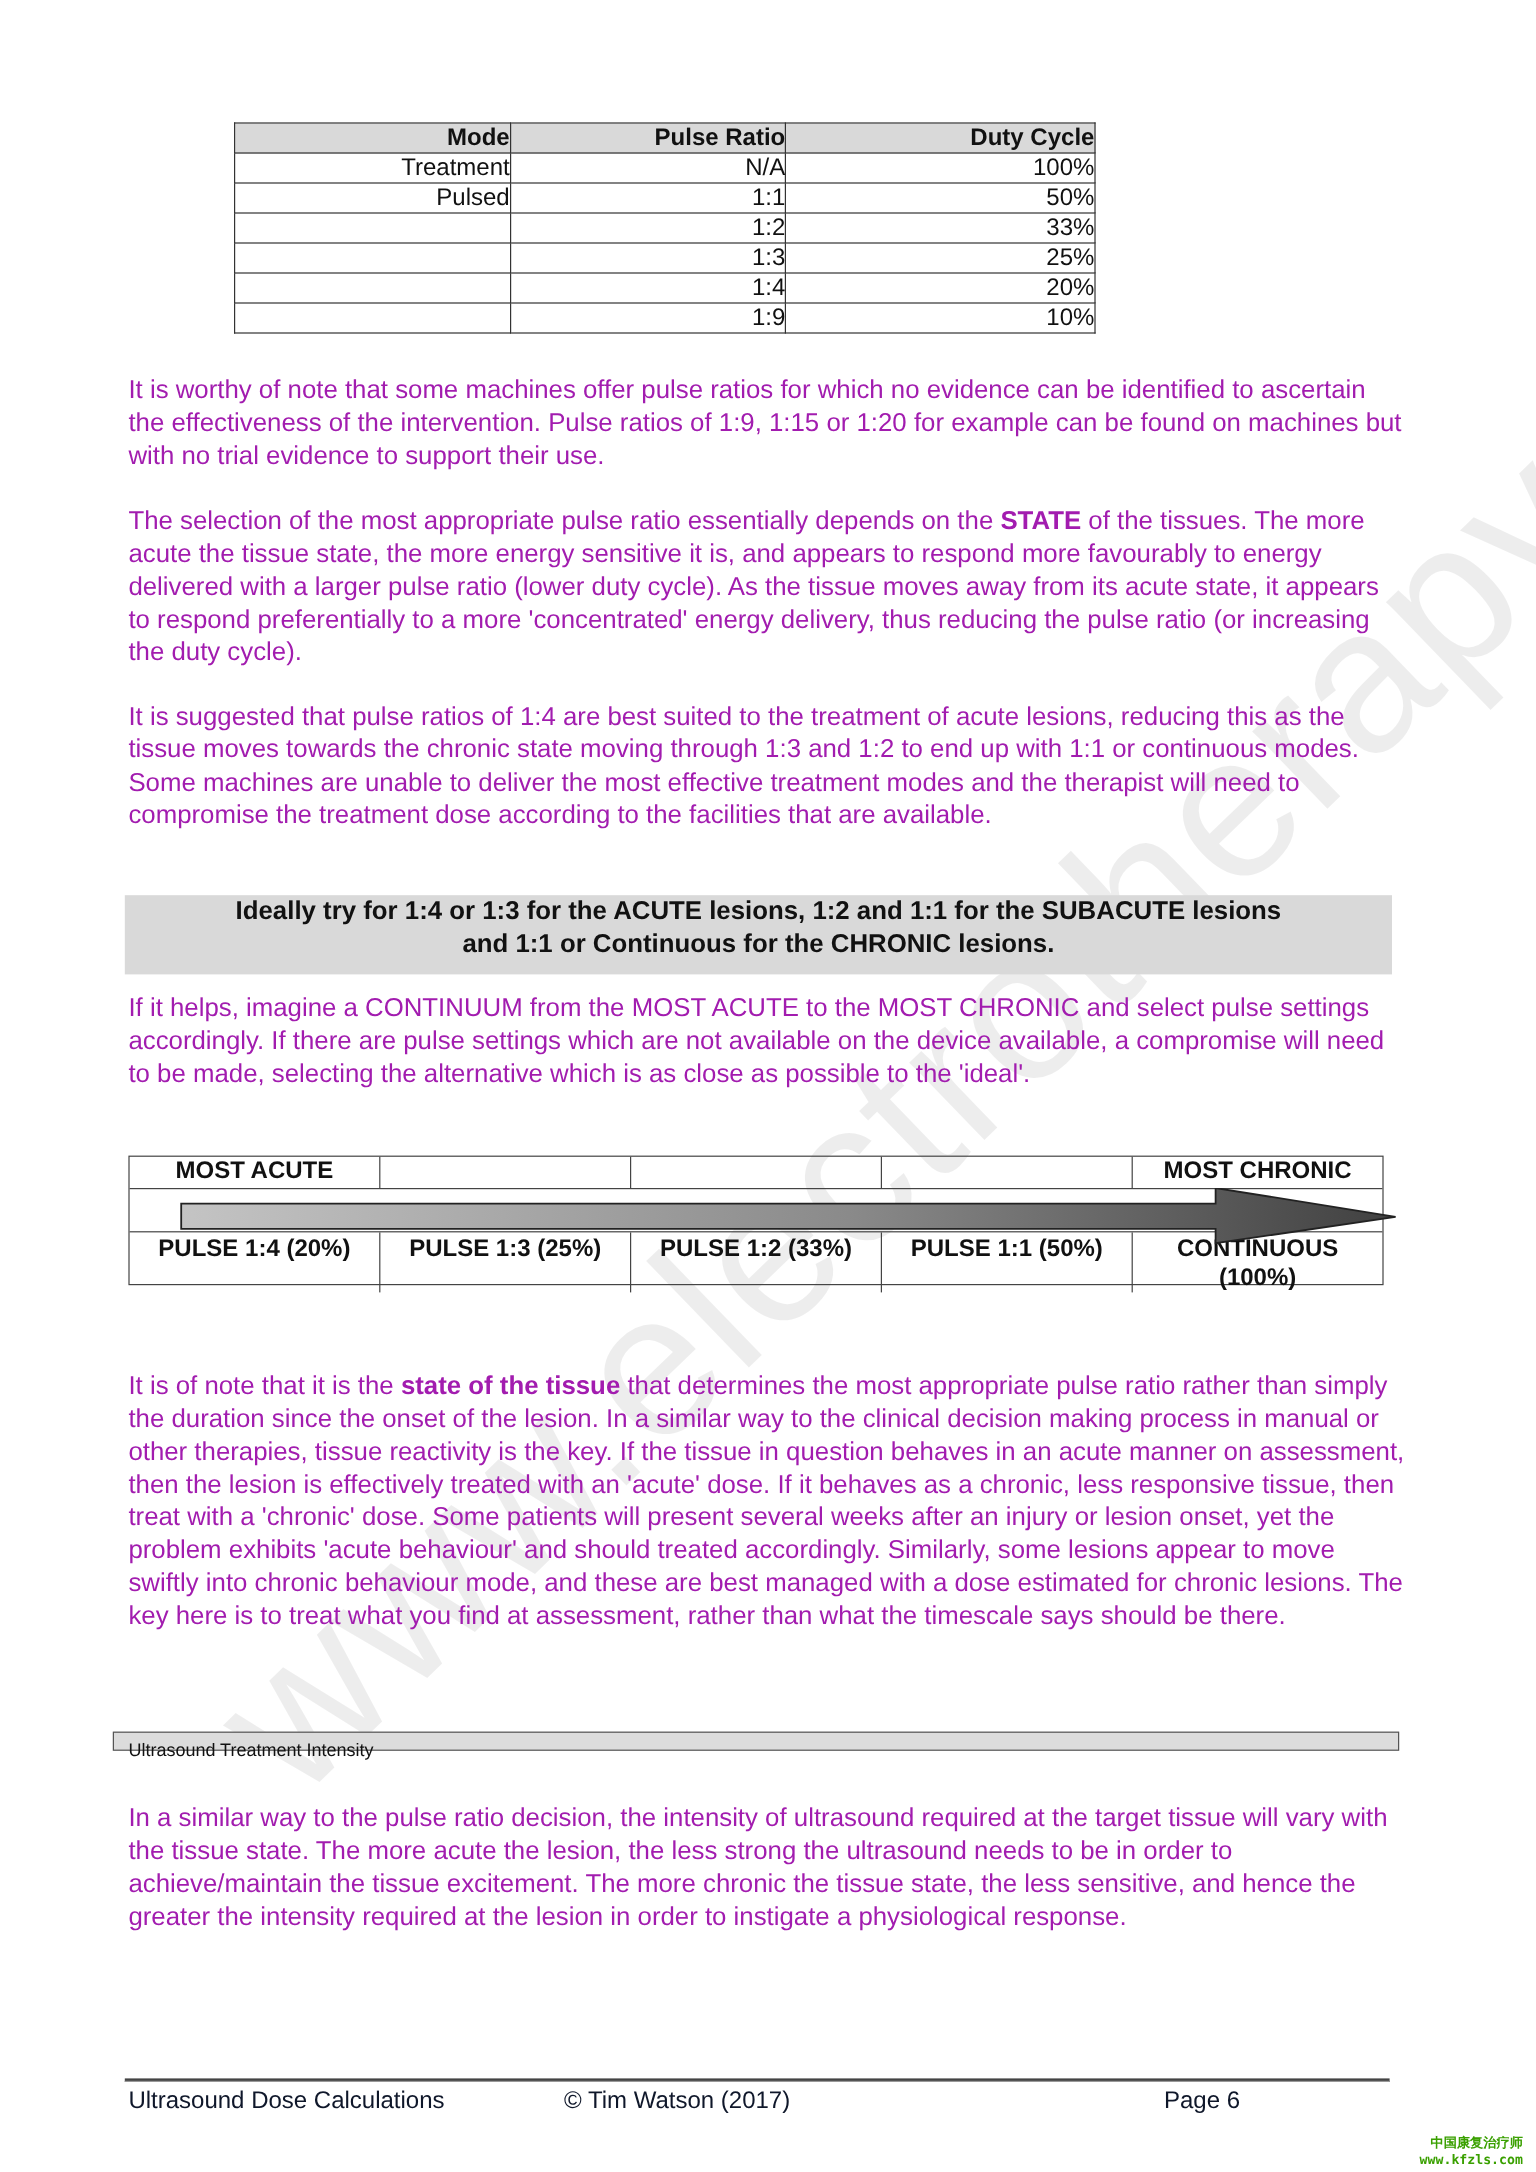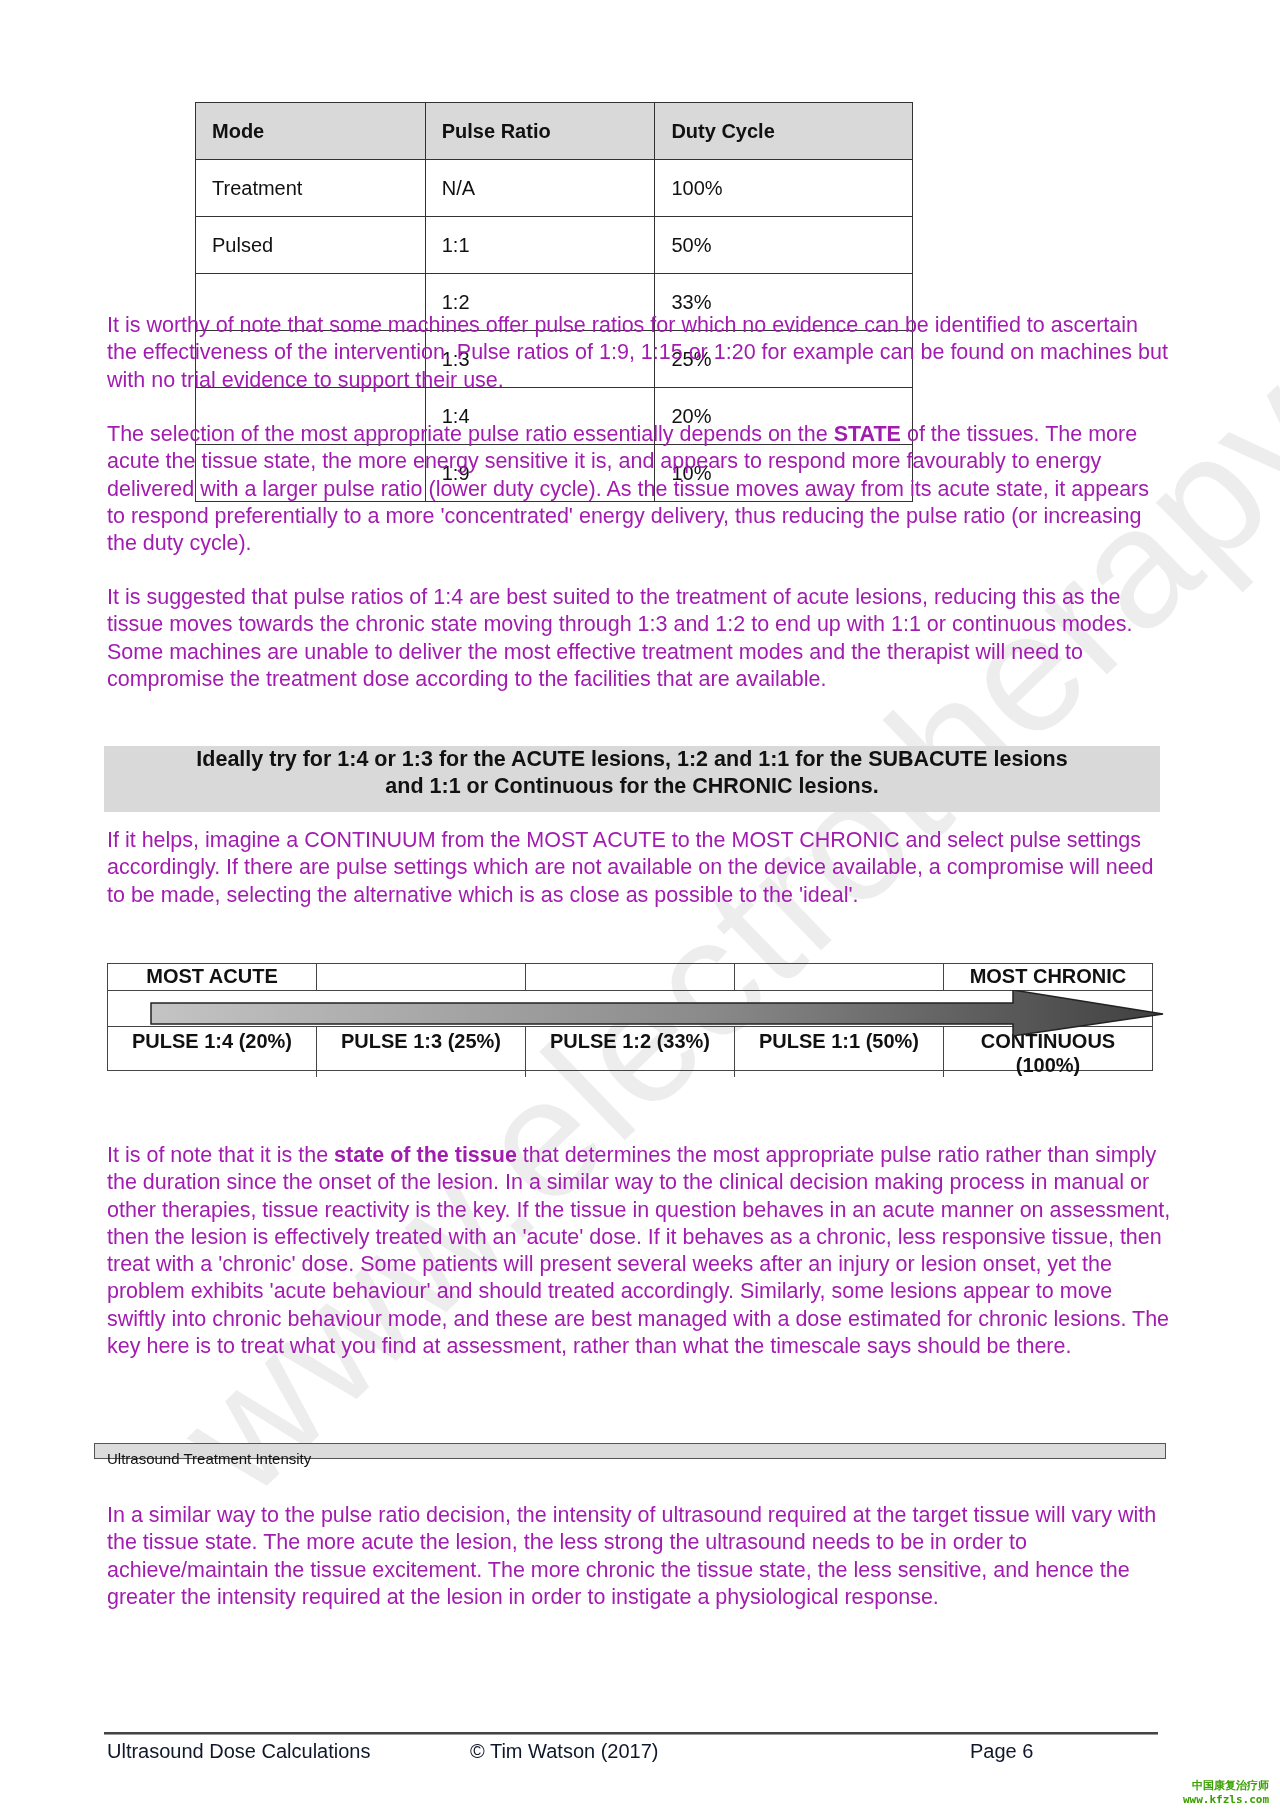--- a/index.html
+++ b/index.html
@@ -3,21 +3,21 @@
 <meta charset="utf-8">
 <style>
   html, body { margin: 0; padding: 0; background: #ffffff; }
   body { width: 1280px; height: 1810px; position: relative; overflow: hidden;
          font-family: "Liberation Sans", sans-serif; color: #111; }
   .para { position: absolute; left: 107px; width: 1065px; font-size: 21.5px; line-height: 27.3px; margin: 0; color: #a21caf; }
   .para b { font-weight: bold; }
 
   
   table.modes { position: absolute; left: 195px; top: 102px; width: 718px; border-collapse: collapse; font-size: 20px; }
-  table.modes td, table.modes th { border: 1.5px solid #333; text-align: left; height: 24px; padding: 16px; line-height: 24px; }
+  table.modes td, table.modes th { border: 1.5px solid #333; text-align: right; height: 24px; padding: 0; line-height: 24px; }
   table.modes th { background: #d9d9d9; font-weight: bold; }
   table.modes col.c1 { width: 230px; } table.modes col.c2 { width: 230px; } table.modes col.c3 { width: 258px; }
 
   .highlight { position: absolute; left: 104px; top: 746px; width: 1056px; height: 66px; background: #d9d9d9;
                font-weight: bold; font-size: 21.5px; line-height: 27px; text-align: center; }
 
   
   .diagram { position: absolute; left: 107px; top: 963px; width: 1046px; height: 108px; border: 1.5px solid #444; box-sizing: border-box; }
   .drow { position: absolute; left: 0; width: 100%; display: flex; }
   .drow.top { top: 0; height: 26px; border-bottom: 1.5px solid #444; }

